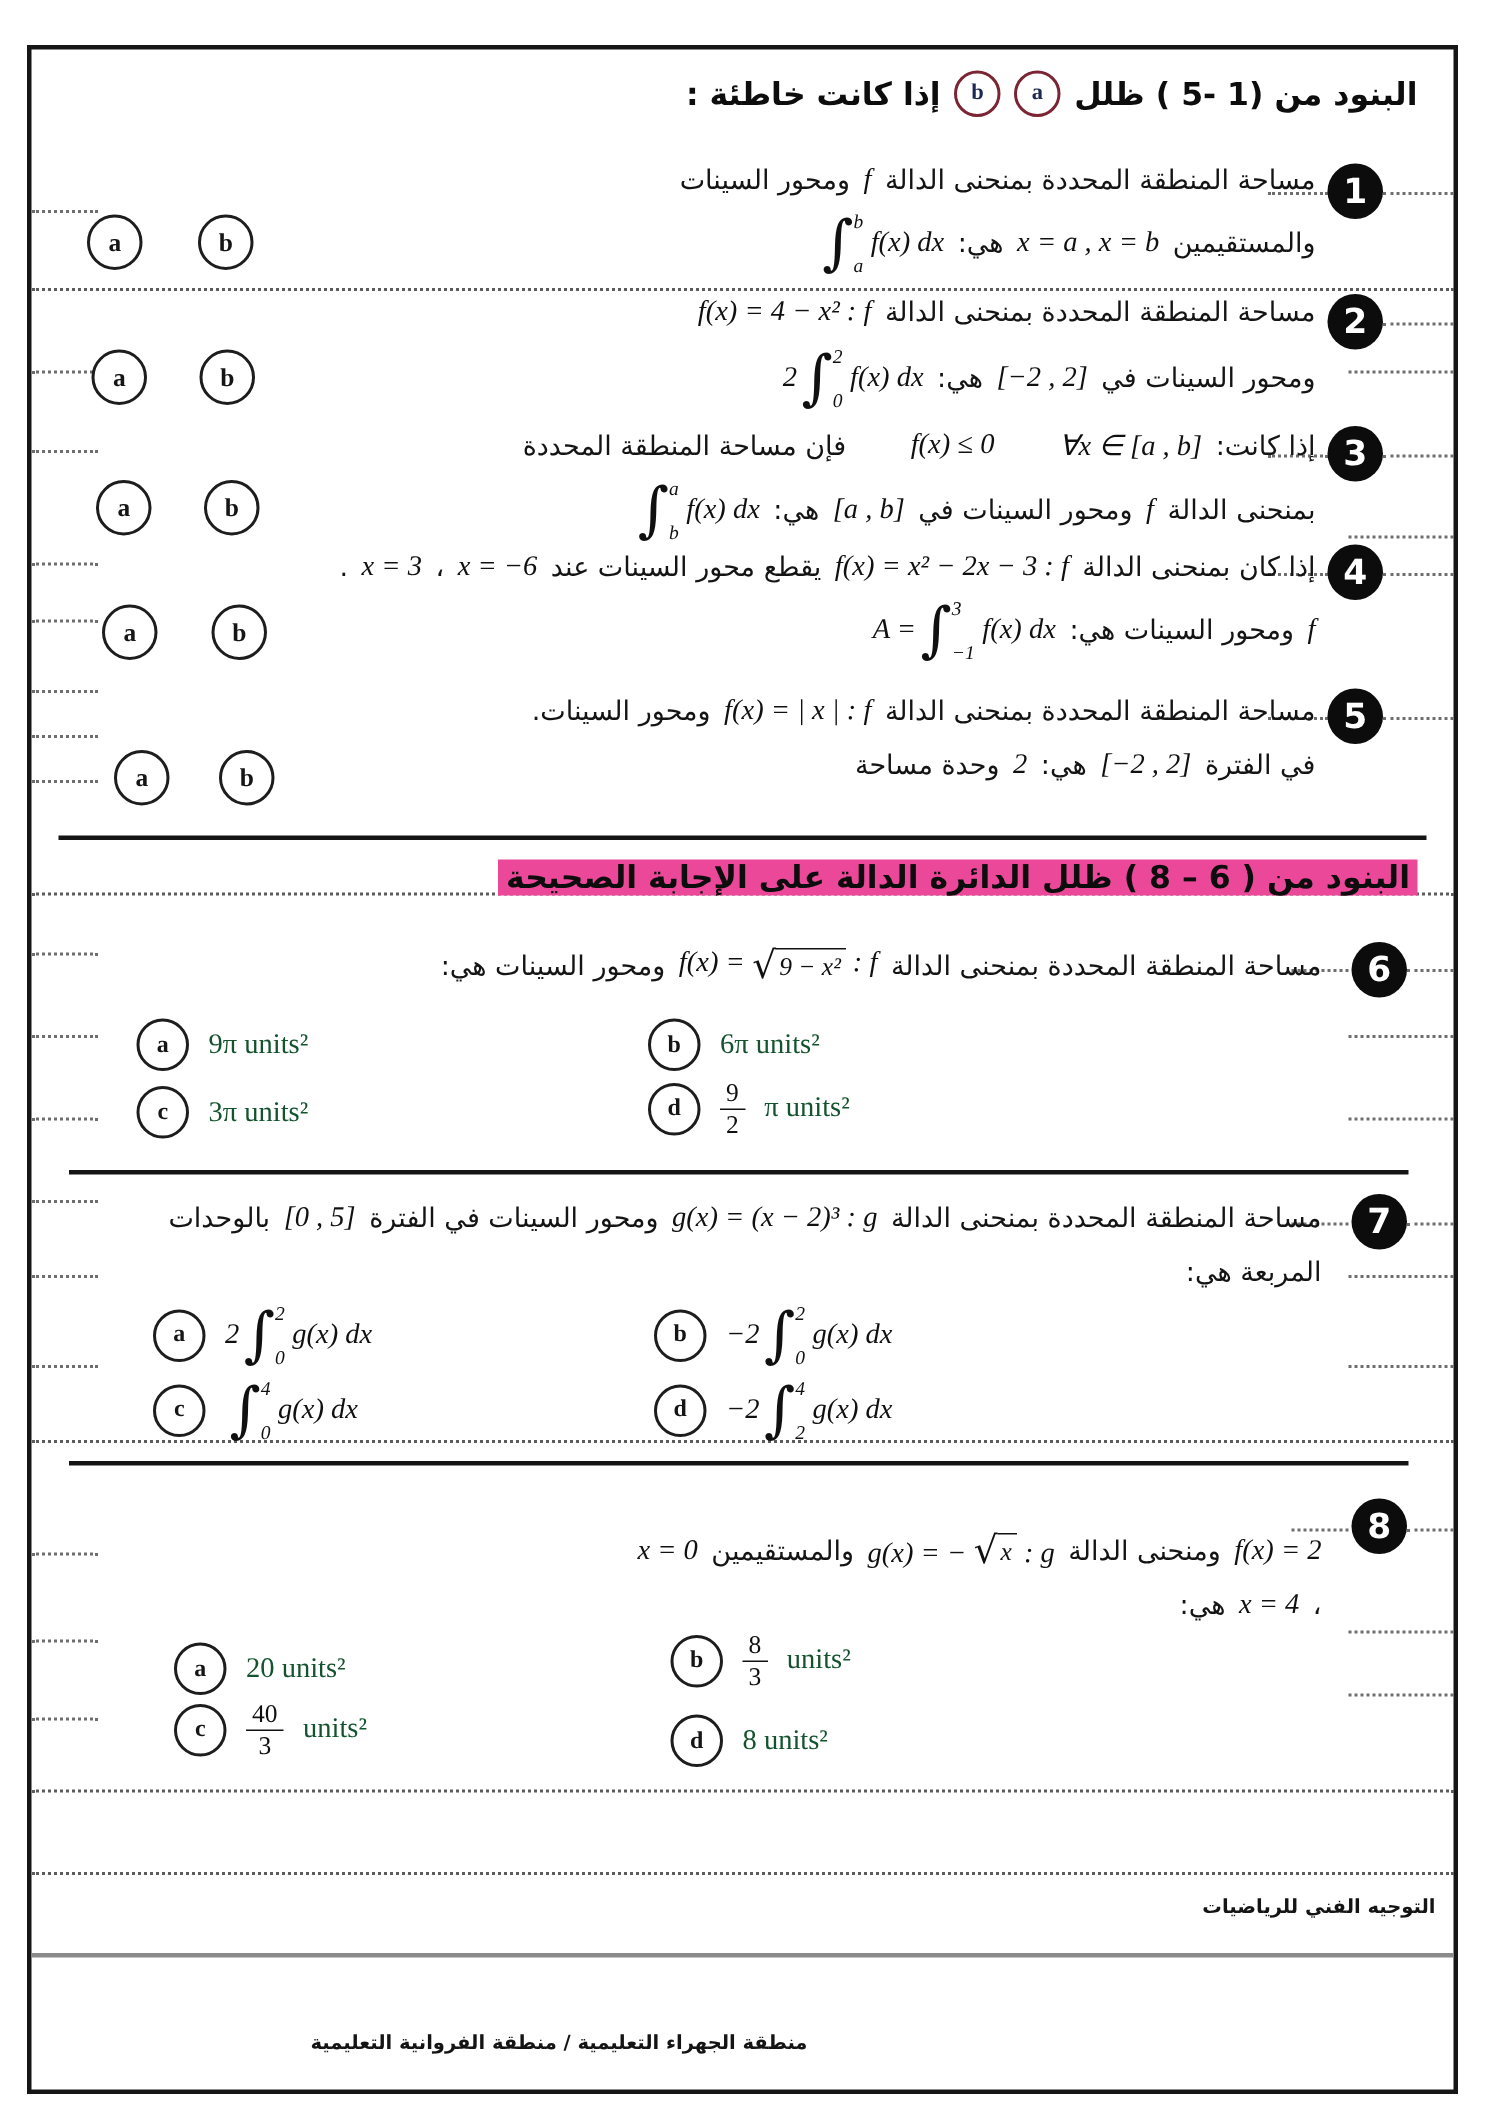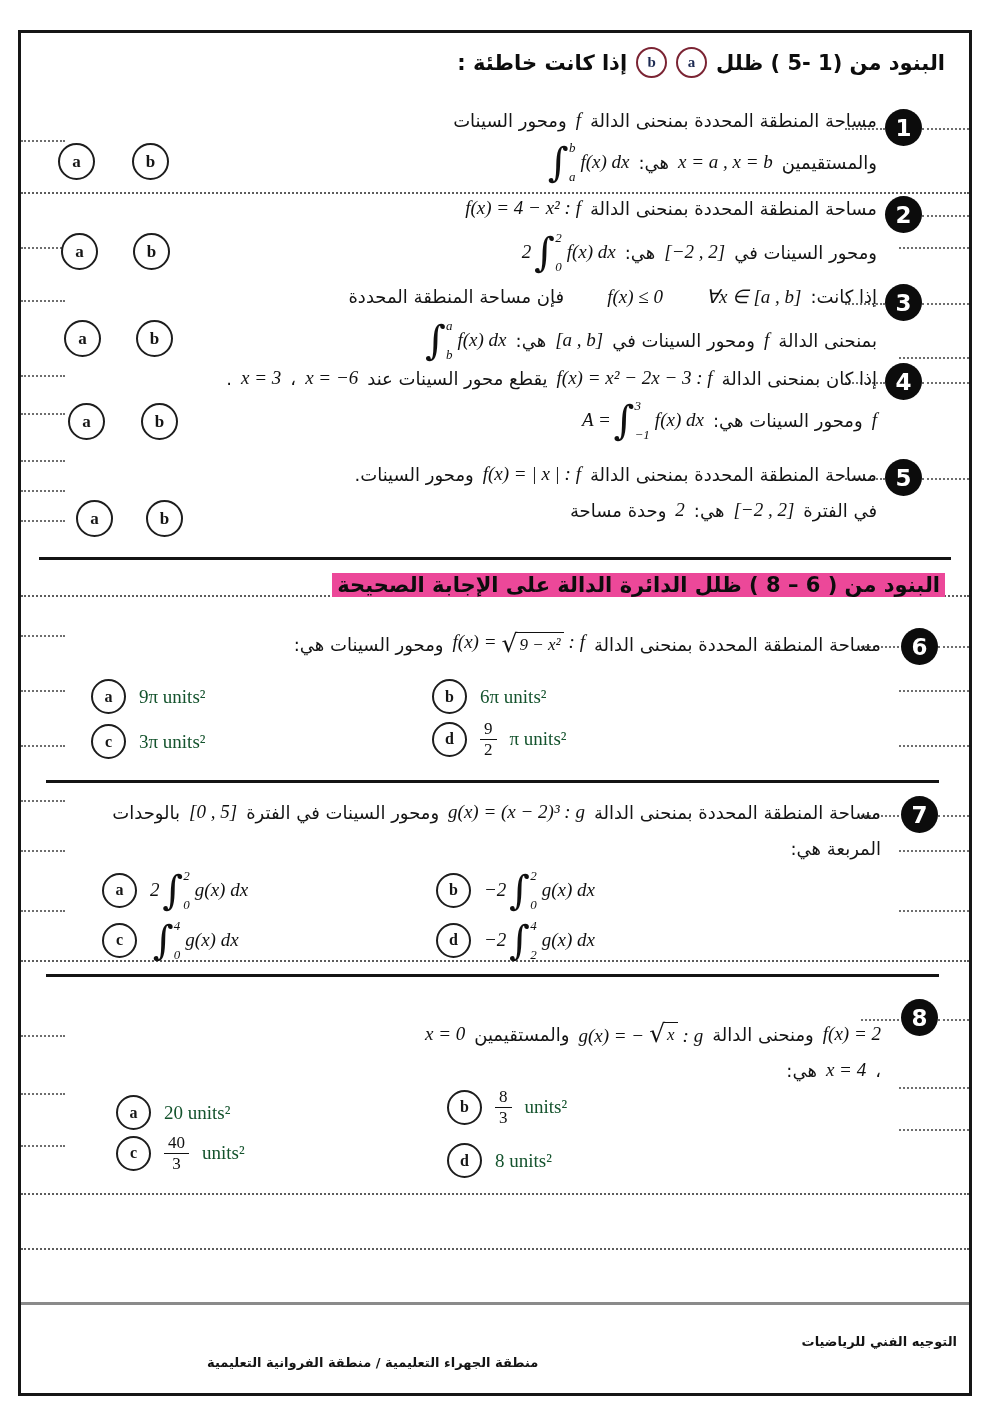--- a/index.html
+++ b/index.html
@@ -349,15 +349,15 @@
       </span>
     <span class="opt-t">units²</span>
   </div>
   <div class="opt-row" style="left:426px;top:1110px">
     <span class="opt-c">d</span>
     <span class="opt-t">8  units²</span>
   </div>
 
   <div class="solid-sep" style="top:1269px;left:0;right:0;border-top:3px solid #8a8a8a"></div>
   <div class="footer-t" style="top:1322px;left:186px">منطقة الجهراء التعليمية / منطقة الفروانية التعليمية</div>
-  <div class="footer-t" style="top:1301px;right:12px">التوجيه الفني للرياضيات</div>
+  <div class="footer-t" style="top:1231px;right:12px">التوجيه الفني للرياضيات</div>
 
 </div>
 
 </body></html>

